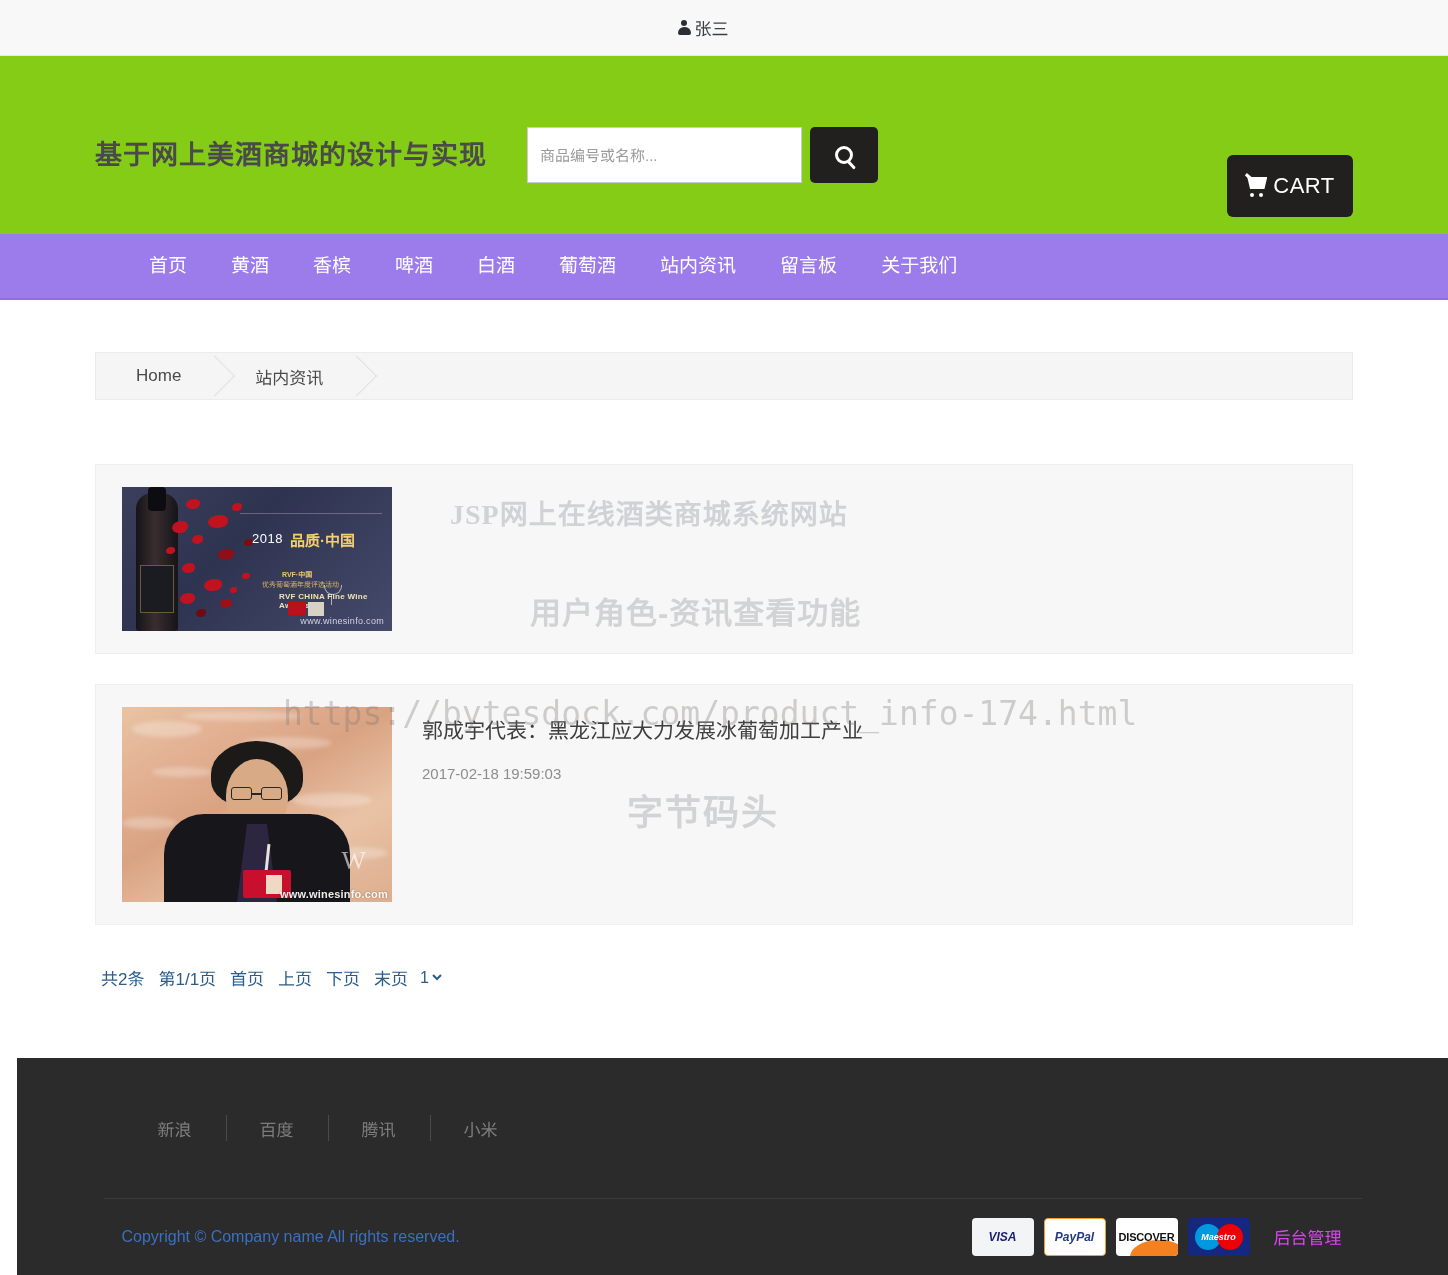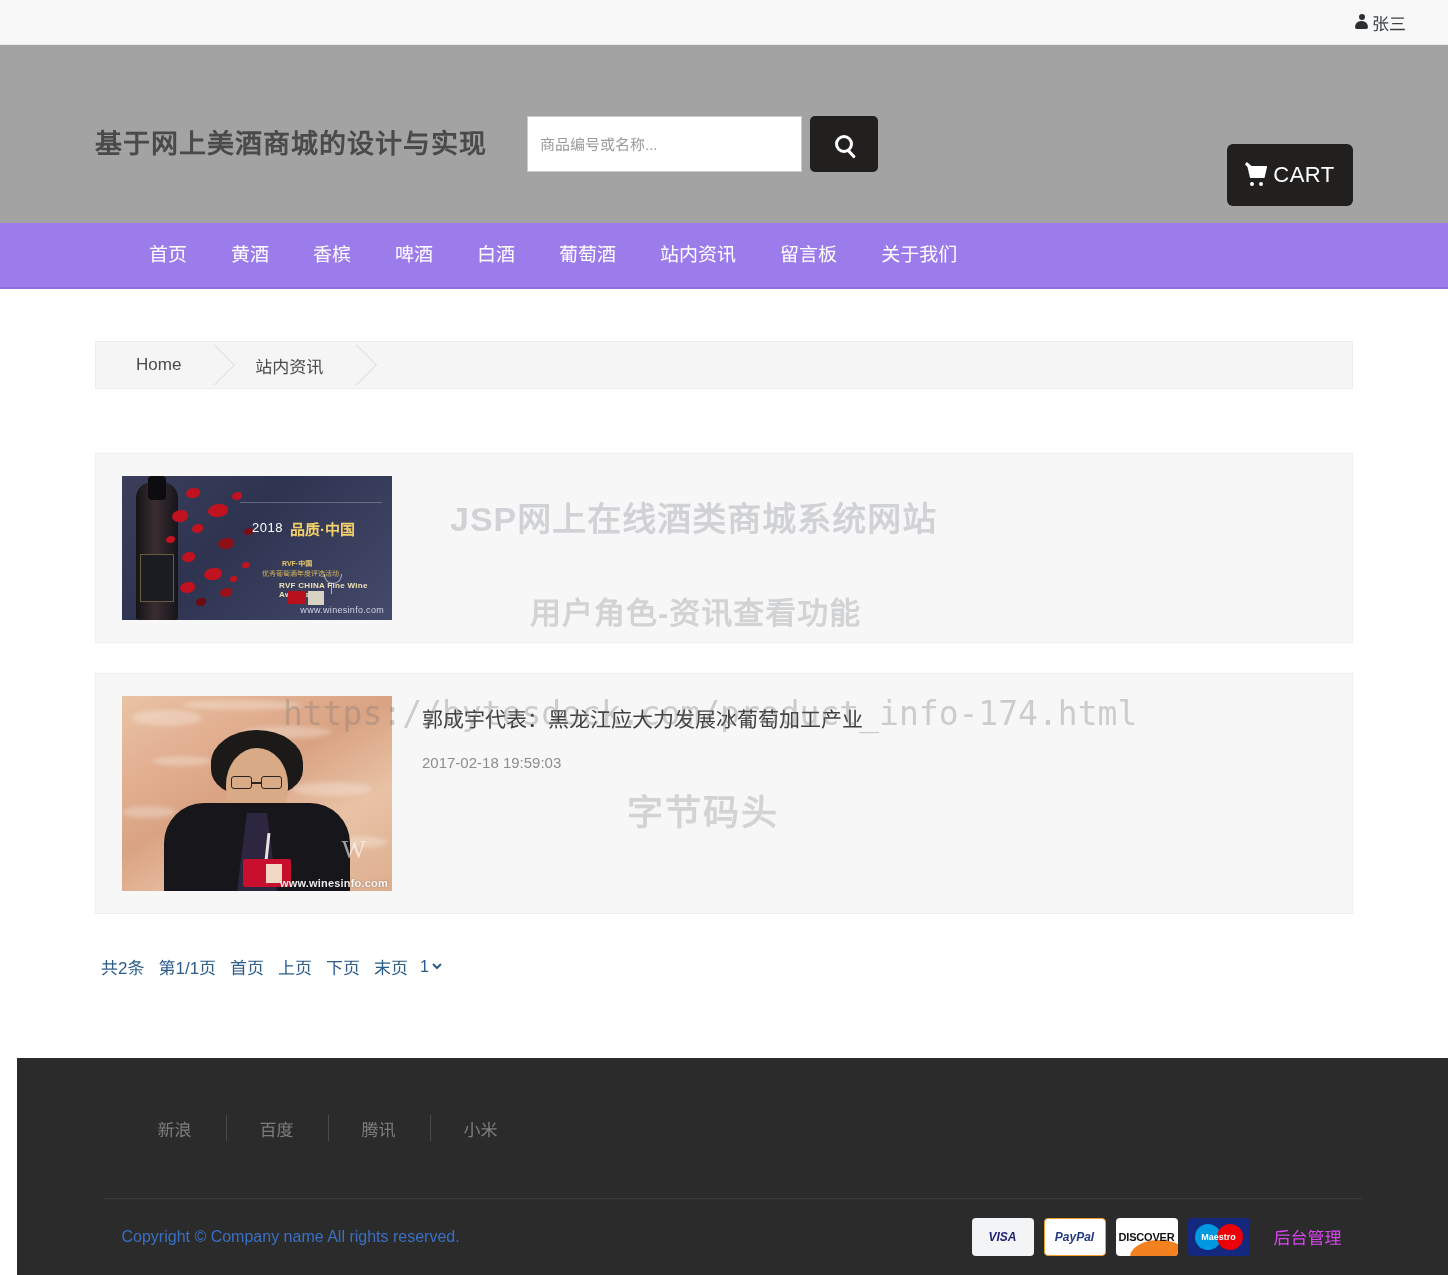--- a/index.html
+++ b/index.html
@@ -13,26 +13,26 @@
 
   body {
     font-family: "Liberation Sans", "DejaVu Sans", sans-serif;
     background: #ffffff;
     color: #333;
     position: relative;
   }
 
   
   .topbar {
-    height: 45px;
+    height: 56px;
     background: #f8f8f8;
     border-bottom: 1px solid #e7e7e7;
     display: flex;
     align-items: center;
-    justify-content: flex-end;
+    justify-content: center;
     padding-right: 42px;
   }
   .user-link {
     display: flex;
     align-items: center;
     gap: 4px;
     font-size: 17px;
     color: #3a3f44;
     text-decoration: none;
     cursor: pointer;
@@ -56,21 +56,21 @@
     position: absolute;
     bottom: 1px; left: 0;
     width: 13px; height: 8px;
     border-radius: 6px 6px 2px 2px;
     background: #2b2f33;
   }
 
   
   .header {
     height: 178px;
-    background: #a3a3a3;
+    background: #84cc16;
     position: relative;
   }
   .header-inner {
     width: 1258px;
     margin: 0 auto;
     height: 100%;
     position: relative;
   }
   .site-title {
     position: absolute;
@@ -617,45 +617,46 @@
   .card-maestro .m-blue, .card-maestro .m-red {
     position: absolute;
     width: 26px; height: 26px;
     border-radius: 50%;
     top: 6px;
   }
   .card-maestro .m-blue { background: #0099df; left: 7px; }
   .card-maestro .m-red { background: #ed0006; right: 7px; }
   .card-maestro .mtxt {
     position: relative; z-index: 3;
-    font-size: 9px; font-weight: bold;
+    font-size: 9px; font-style: italic; font-weight: bold;
     color: #fff;
   }
   .admin-link {
     color: #d946ef;
     font-size: 17px;
     text-decoration: none;
     margin-left: 14px;
     cursor: pointer;
   }
 
   
   .wm {
     position: absolute;
     pointer-events: none;
     user-select: none;
     white-space: nowrap;
     z-index: 5;
   }
   .wm-1 {
     left: 450px; top: 492px;
-    font-size: 34px;
+    font-size: 28px;
     font-weight: bold;
     color: rgba(120,125,140,0.30);
     letter-spacing: 1px;
+    font-family: Liberation Serif, serif;
   }
   .wm-2 {
     left: 530px; top: 588px;
     font-size: 31px;
     font-weight: bold;
     color: rgba(140,142,148,0.35);
     letter-spacing: 1px;
   }
   .wm-3 {
     left: 283px; top: 694px;

